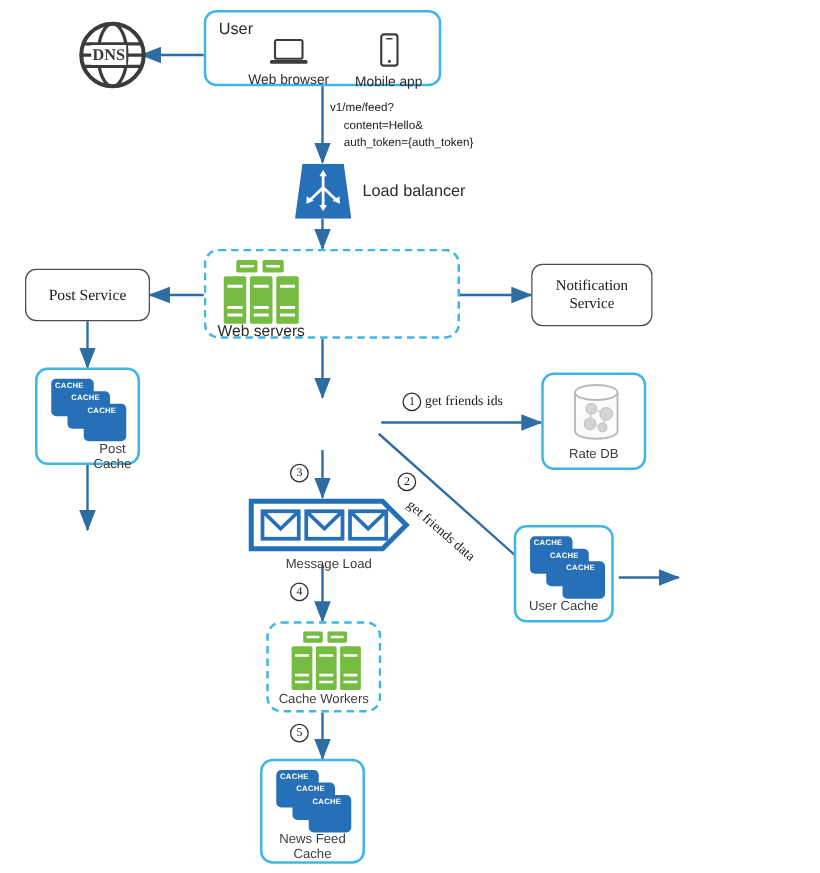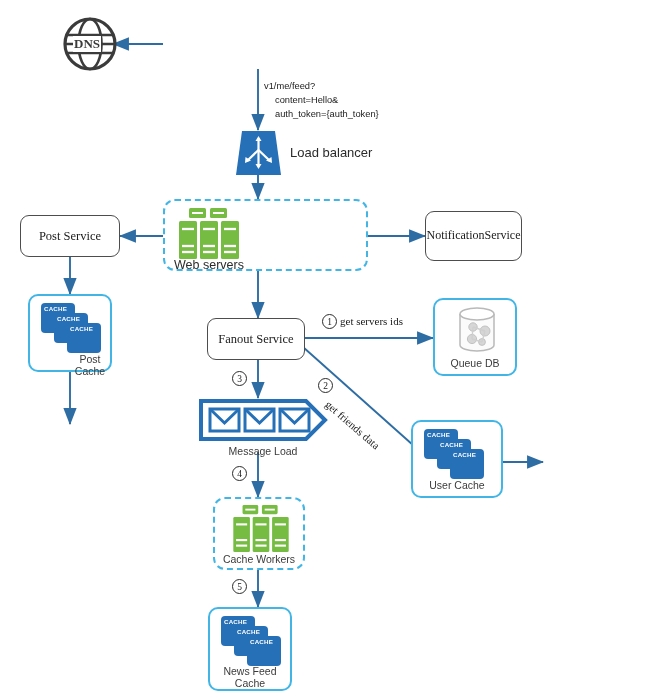--- a/index.html
+++ b/index.html
@@ -134,20 +134,40 @@
     <svg width="56" height="56" viewBox="0 0 56 56">
       <circle cx="28" cy="28" r="25" fill="none" stroke="#3b3b3b" stroke-width="3.2"></circle>
       <ellipse cx="28" cy="28" rx="11.5" ry="25" fill="none" stroke="#3b3b3b" stroke-width="2.6"></ellipse>
       <line x1="4" y1="19" x2="52" y2="19" stroke="#3b3b3b" stroke-width="2.6"></line>
       <line x1="4" y1="37" x2="52" y2="37" stroke="#3b3b3b" stroke-width="2.6"></line>
       <line x1="3" y1="28" x2="53" y2="28" stroke="#3b3b3b" stroke-width="2.6"></line>
     </svg>
     <div class="dnslabel" style="left:11px; top:20px;text-align:center;">DNS</div>
   </div>
 
+  <div class="node cyanbox" style="left:163px; top:8px; width:190px; height:61px;">
+    <div class="usertitle">User</div>
+
+    <div style="position:absolute; left:29px; top:20px; width:74px; text-align:center;">
+      <svg width="34" height="24" viewBox="0 0 34 24">
+        <rect x="6" y="2" width="22" height="15" rx="1.5" fill="none" stroke="#3b3b3b" stroke-width="1.7"></rect>
+        <rect x="2" y="18" width="30" height="3" rx="1.2" fill="#3b3b3b"></rect>
+      </svg>
+      <div class="devlabel" style="position:relative; margin-top:-1px;">Web browser</div>
+    </div>
+
+    <div style="position:absolute; left:112px; top:16px; width:68px; text-align:center;">
+      <svg width="20" height="28" viewBox="0 0 20 28">
+        <rect x="4" y="1.5" width="13" height="25" rx="2.2" fill="none" stroke="#3b3b3b" stroke-width="1.7"></rect>
+        <line x1="8" y1="5" x2="13" y2="5" stroke="#3b3b3b" stroke-width="1.3"></line>
+        <circle cx="10.5" cy="23" r="1.2" fill="#3b3b3b"></circle>
+      </svg>
+      <div class="devlabel" style="position:relative; margin-top:1px;">Mobile app</div>
+    </div>
+  </div>
 
   <div class="apitext" style="left:264px; top:80px;">v1/me/feed?</div>
   <div class="apitext" style="left:275px; top:94px;">content=Hello&amp;</div>
   <div class="apitext" style="left:275px; top:108px;">auth_token={auth_token}</div>
 
   <div class="node" style="left:236px; top:131px; width:45px; height:44px;">
     <svg width="45" height="44" viewBox="0 0 45 44">
       <polygon points="6,0 39,0 45,44 0,44" fill="#2670b8"></polygon>
       <g stroke="#ffffff" stroke-width="2.2" fill="none">
         <line x1="22.5" y1="7" x2="22.5" y2="36"></line>
@@ -186,65 +206,64 @@
             <line x1="49" y1="44" x2="61" y2="44"></line>
         </g>
       </svg>
     </div>
 
   </div>
   <div class="wslabel" style="left:174px; top:258px;">Web servers</div>
 
   <div class="node graybox" style="left:20px; top:215px; width:100px; height:42px; font-size:12.5px;">Post Service</div>
 
-  <div class="node graybox" style="left:425px; top:211px; width:97px; height:50px; font-size:12px; flex-direction:row;">
+  <div class="node graybox" style="left:425px; top:211px; width:97px; height:50px; font-size:12px; flex-direction:column;">
     <span>Notification</span>
     <span>Service</span>
   </div>
 
   <div class="node cyanbox" style="left:28px; top:294px; width:84px; height:78px;">
     <div class="cachestack" style="left:11px; top:7px; width:62px; height:46px;">
       <div class="cachecard" style="left:0px; top:0px;">
           <span>CACHE</span>
         </div>
       <div class="cachecard" style="left:13px; top:10px;">
           <span>CACHE</span>
         </div>
       <div class="cachecard" style="left:26px; top:20px;">
           <span>CACHE</span>
         </div>
     </div>
     <div class="caption" style="top:57px;padding-left:40px;">Post Cache</div>
   </div>
 
 
-  <div class="node graybox" style="left:207px; top:318px; width:98px; height:42px; font-size:12.5px;">Fanout Service</div>
 
   <div class="node cyanbox" style="left:433px; top:298px; width:84px; height:78px;">
     <svg width="50" height="50" viewBox="0 0 50 50" style="position:absolute; left:17px; top:5px;">
       <path d="M8 9 L8 40 A17 6 0 0 0 42 40 L42 9" fill="#fbfbfb" stroke="#b9b9b9" stroke-width="1.5"></path>
       <ellipse cx="25" cy="9" rx="17" ry="6" fill="#ffffff" stroke="#b9b9b9" stroke-width="1.5"></ellipse>
       <g fill="#d6d6d6" stroke="#c2c2c2" stroke-width="1">
         <circle cx="21" cy="22" r="4.2"></circle>
         <circle cx="33" cy="26" r="5"></circle>
         <circle cx="20" cy="34" r="4.6"></circle>
         <circle cx="30" cy="37" r="3.4"></circle>
       </g>
       <g stroke="#cfcfcf" stroke-width="1.4" fill="none">
         <line x1="21" y1="22" x2="33" y2="26"></line>
         <line x1="21" y1="22" x2="20" y2="34"></line>
         <line x1="33" y1="26" x2="30" y2="37"></line>
         <line x1="20" y1="34" x2="30" y2="37"></line>
       </g>
     </svg>
-    <div class="caption" style="top:57px;">Queue DB</div>
+    <div class="caption" style="top:57px;">Rate DB</div>
   </div>
 
   <div class="numcircle" style="left:322px; top:314px;">1</div>
-  <div class="edgelabel" style="left:340px; top:315px;">get servers ids</div>
+  <div class="edgelabel" style="left:340px; top:315px;">get friends ids</div>
 
   <div class="numcircle" style="left:318px; top:378px;">2</div>
   <div class="edgelabel" style="left:331px; top:398px; transform: rotate(41deg); transform-origin: left top;">get friends data</div>
 
   <div class="numcircle" style="left:232px; top:371px;">3</div>
   <div class="numcircle" style="left:232px; top:466px;">4</div>
   <div class="numcircle" style="left:232px; top:579px;">5</div>
 
   <div class="node" style="left:198px; top:398px; width:130px; height:44px;">
     <svg width="130" height="44" viewBox="0 0 130 44">
@@ -254,21 +273,21 @@
         <polyline points="12,11 26.5,25 41,11"></polyline>
         <rect x="47" y="11" width="29" height="22"></rect>
         <polyline points="47,11 61.5,25 76,11"></polyline>
         <rect x="82" y="11" width="29" height="22"></rect>
         <polyline points="82,11 96.5,25 111,11"></polyline>
       </g>
     </svg>
   </div>
   <div class="caption" style="left:198px; top:445px; width:130px;">Message Load</div>
 
-  <div class="node cyanbox" style="left:411px; top:420px; width:92px; height:78px;">
+  <div class="node cyanbox" style="left:411px; top:420px; width:80px; height:78px;">
     <div class="cachestack" style="left:11px; top:7px; width:62px; height:46px;">
       <div class="cachecard" style="left:0px; top:0px;">
           <span>CACHE</span>
         </div>
       <div class="cachecard" style="left:13px; top:10px;">
           <span>CACHE</span>
         </div>
       <div class="cachecard" style="left:26px; top:20px;">
           <span>CACHE</span>
         </div>

